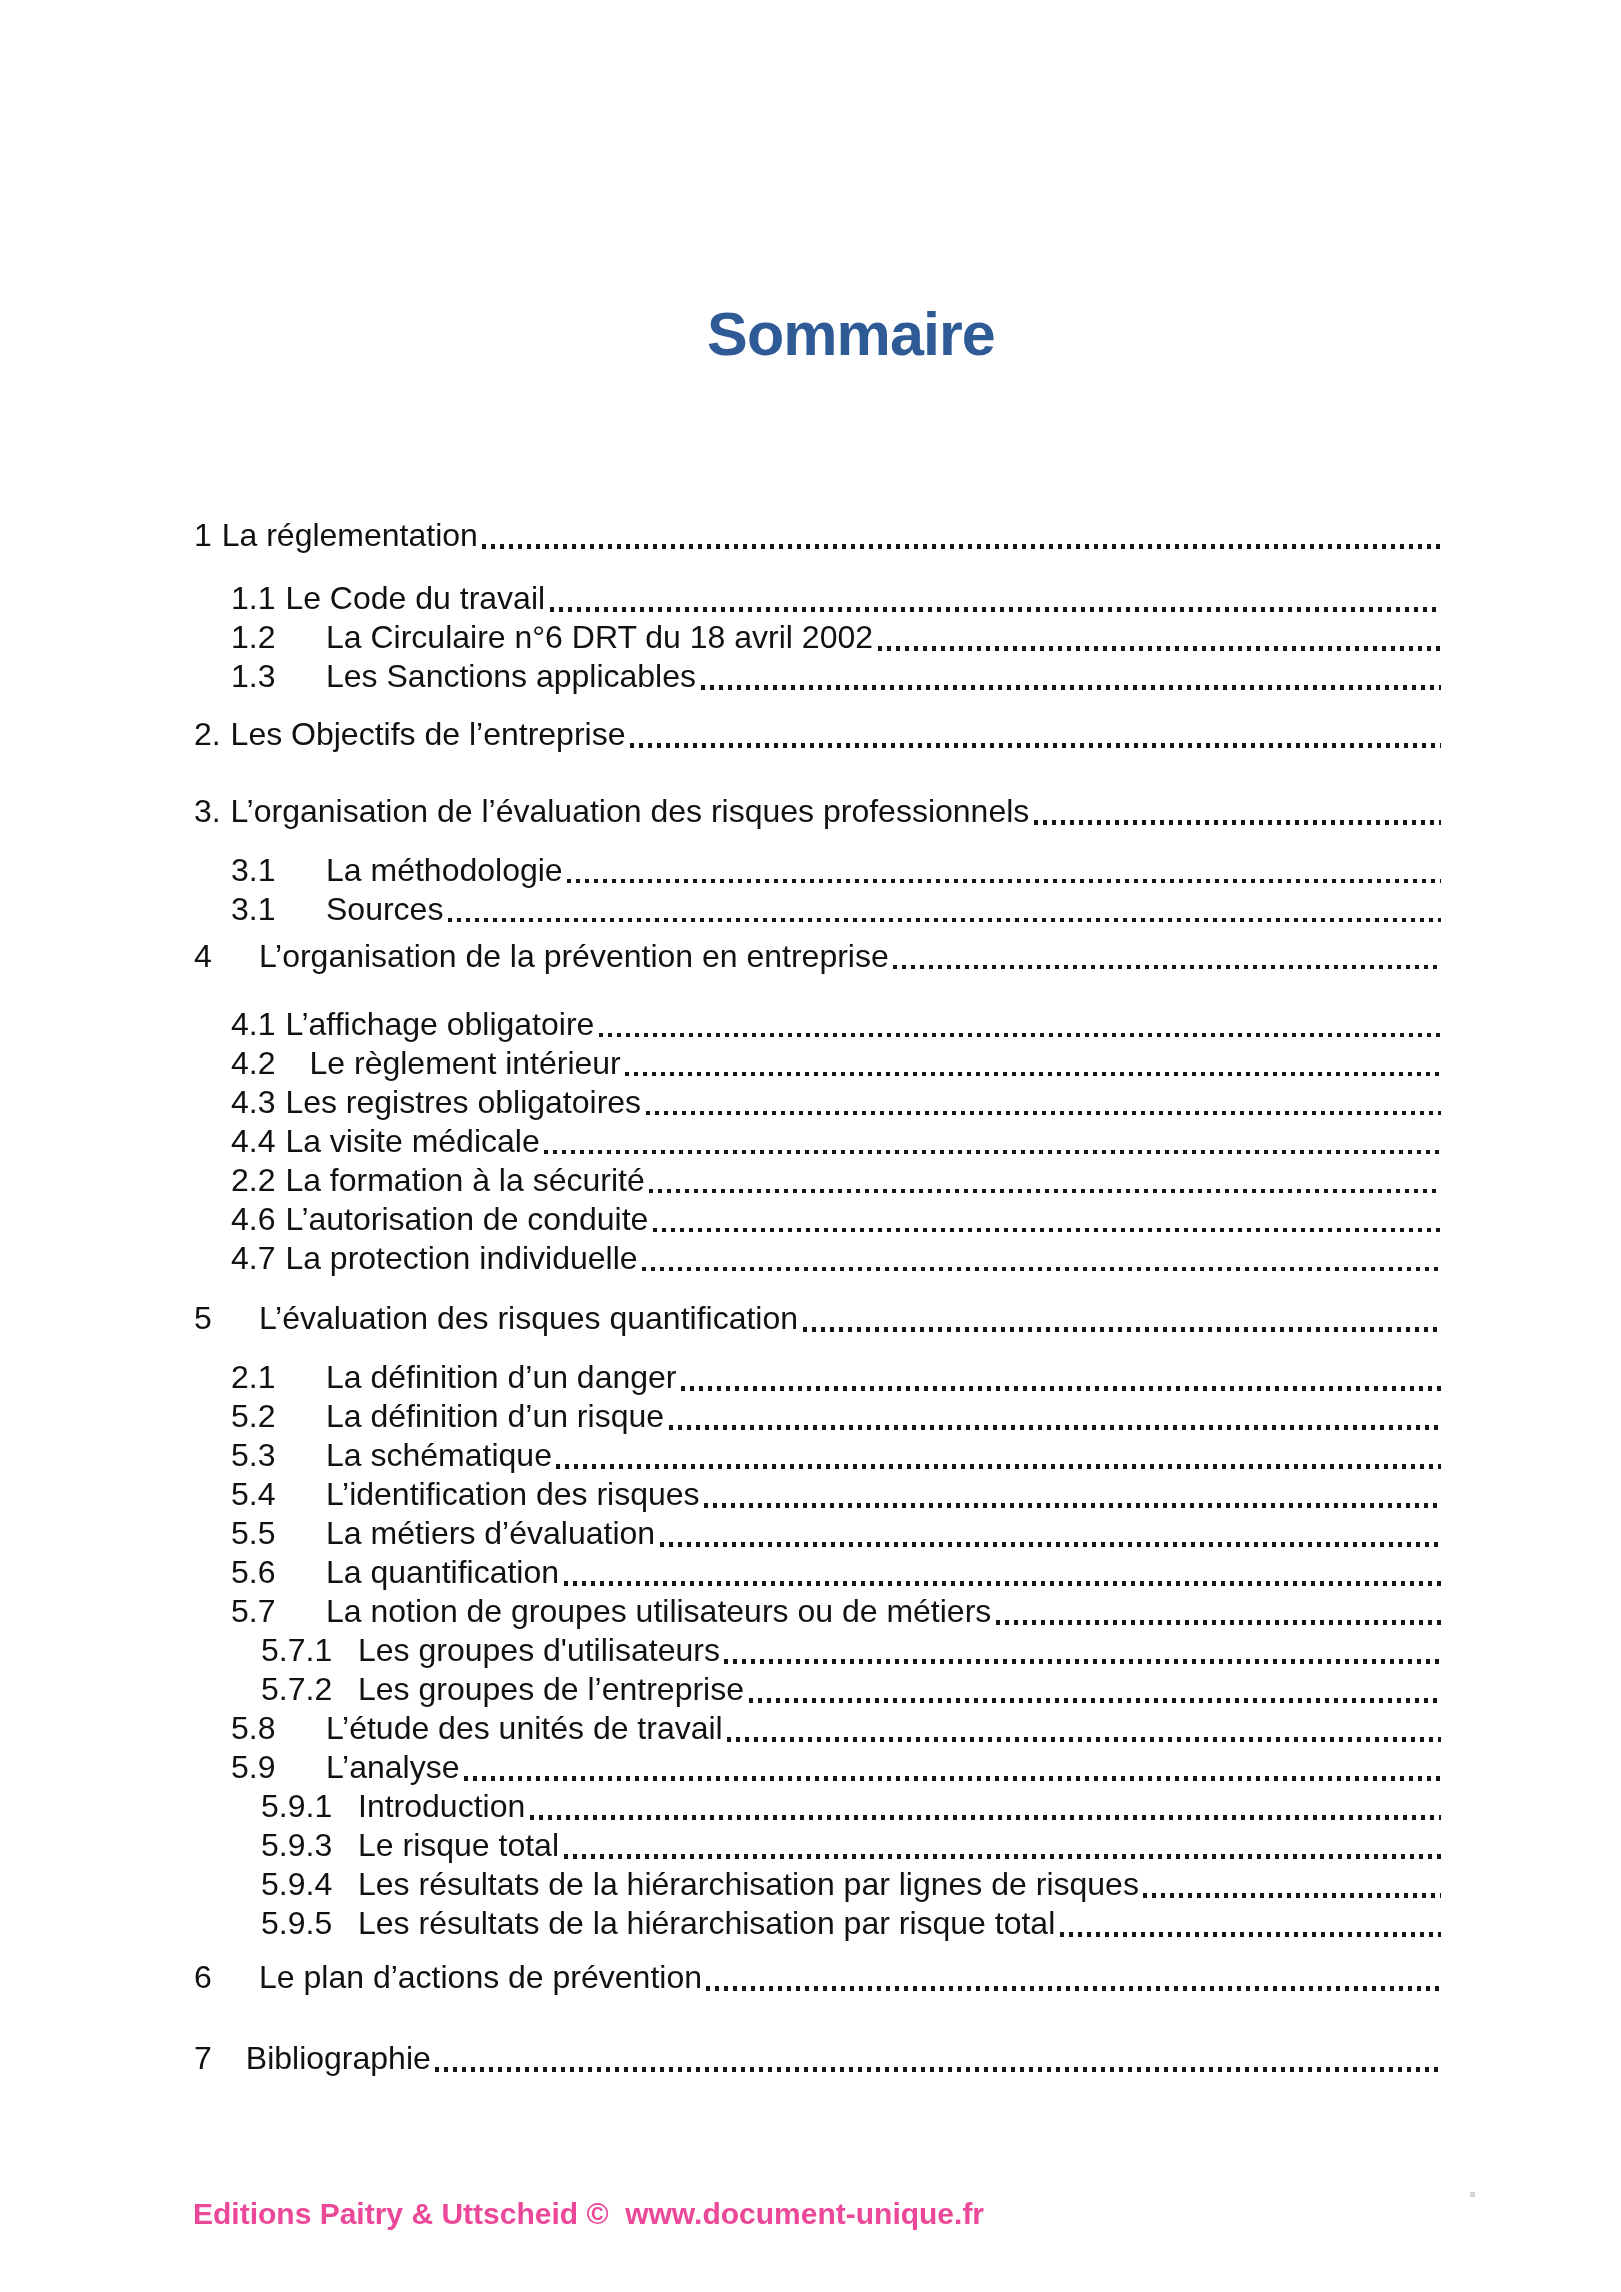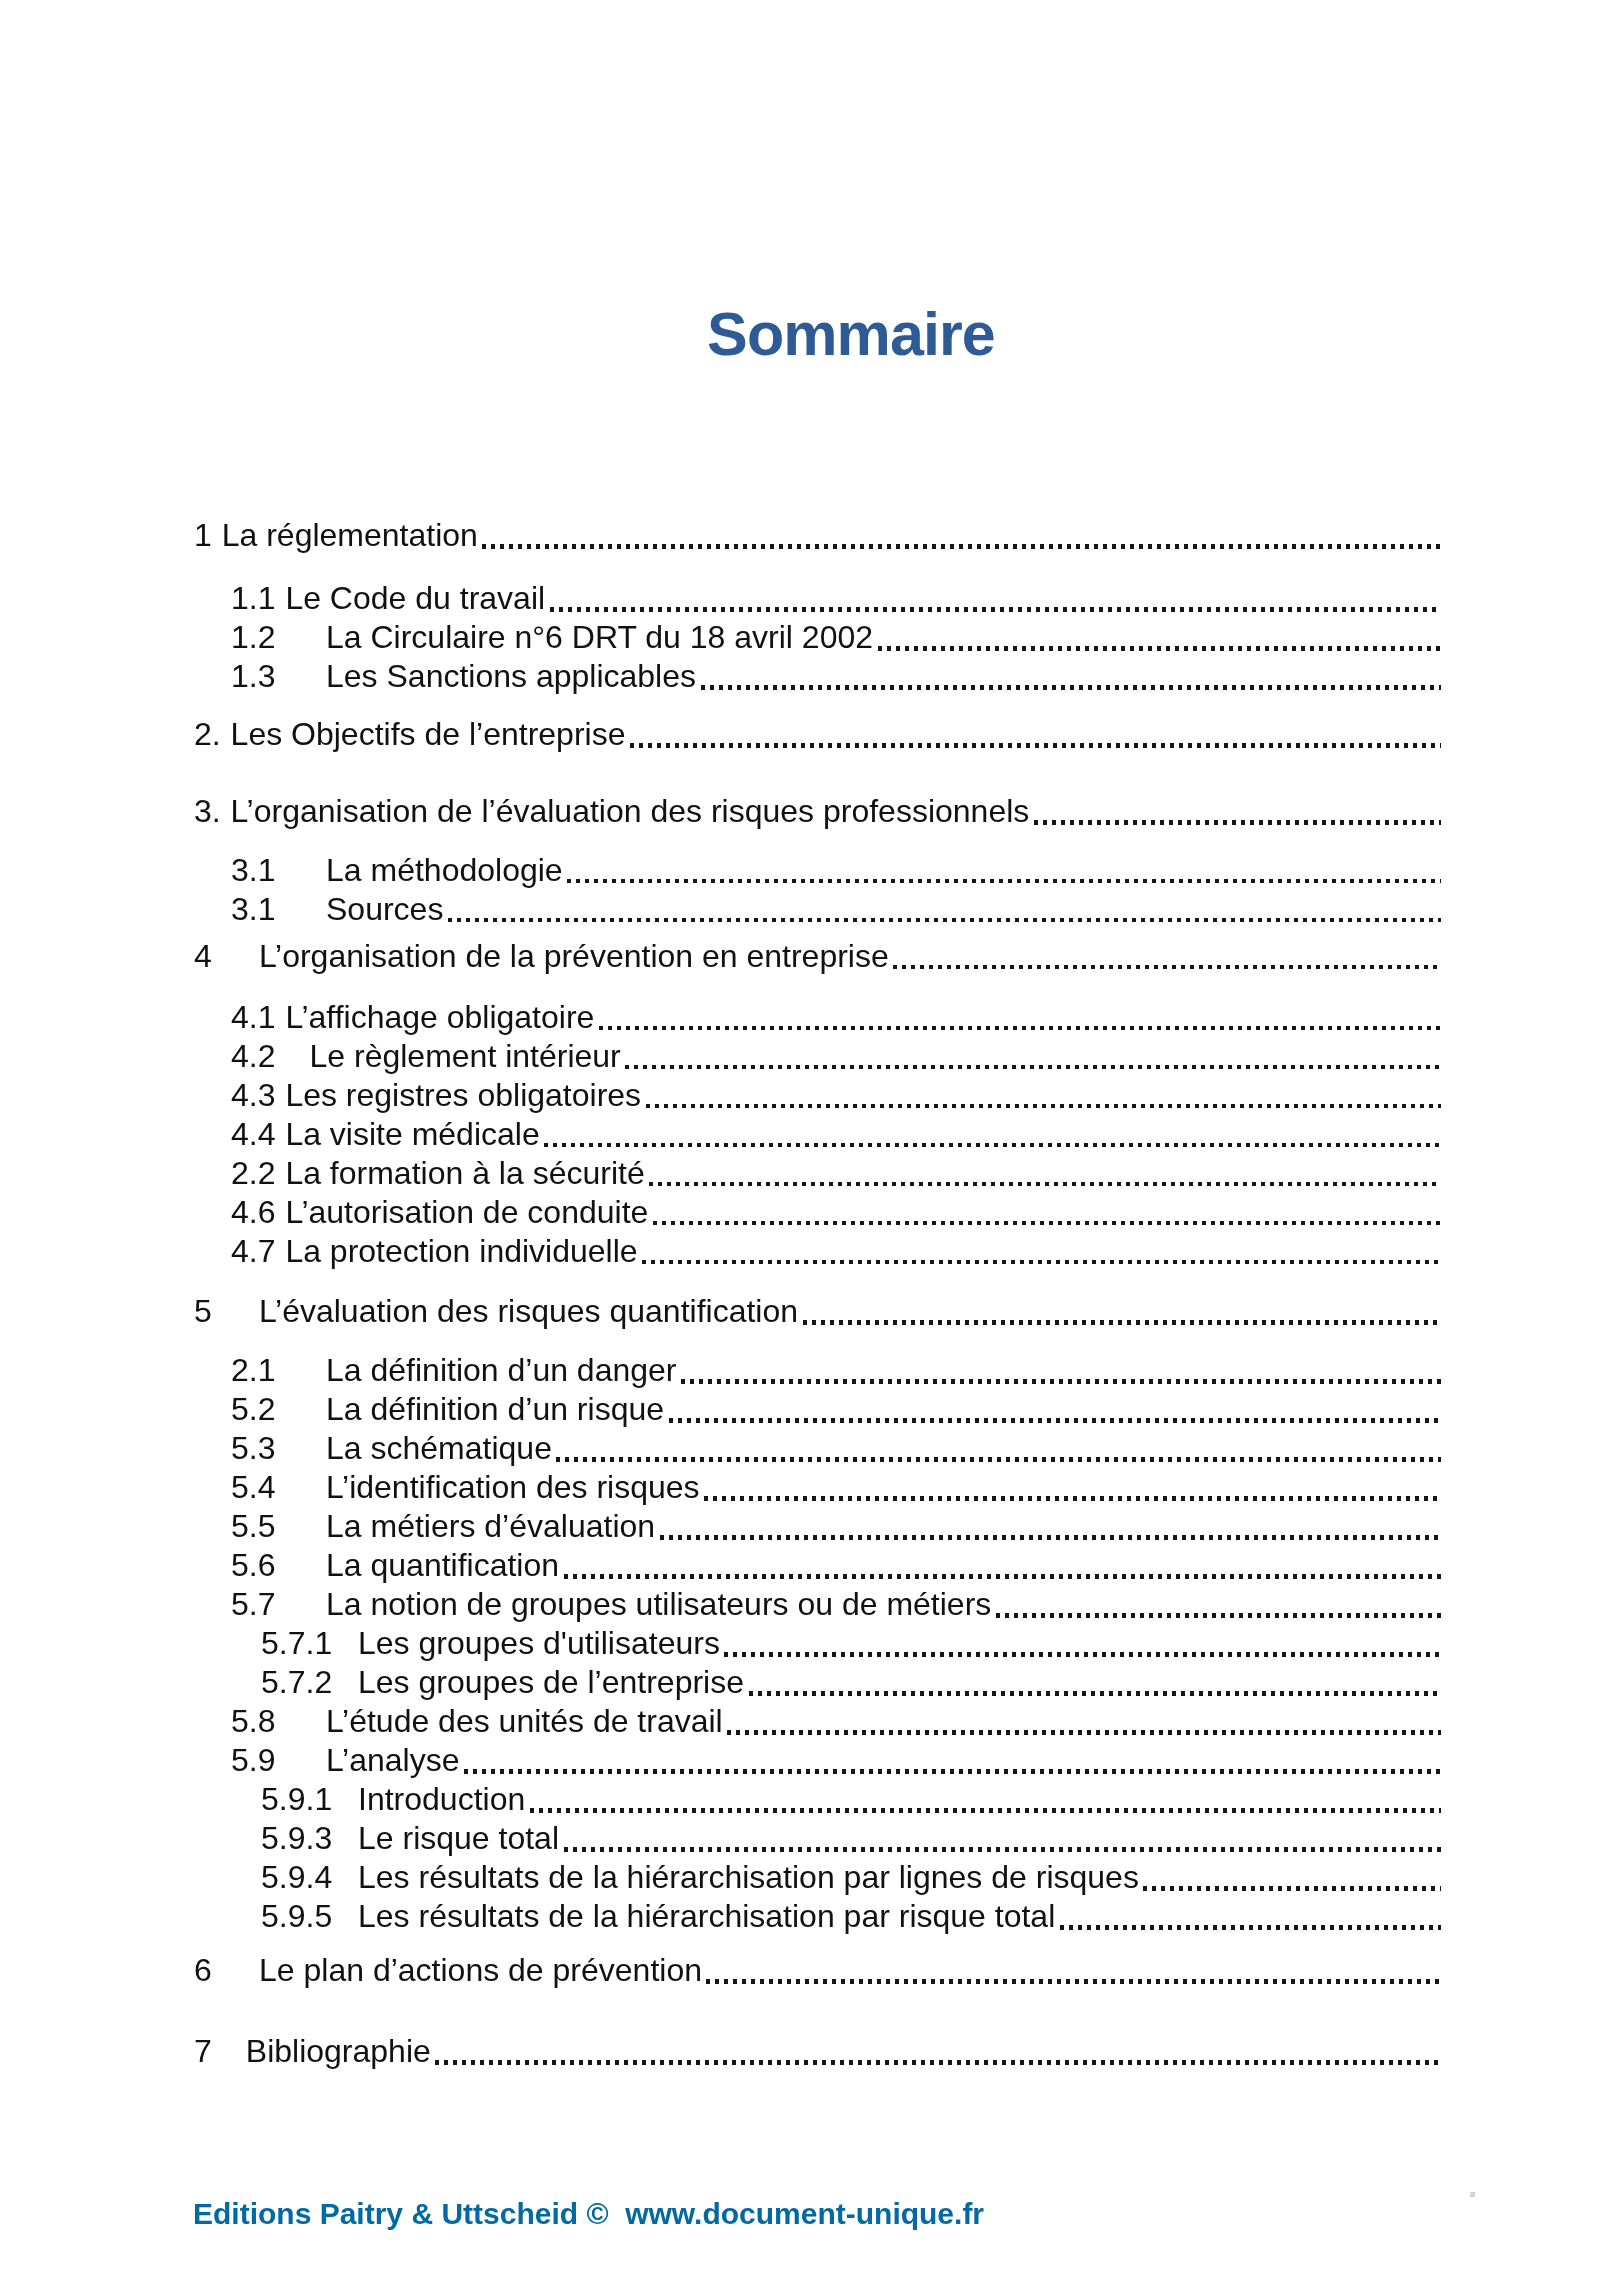--- a/index.html
+++ b/index.html
@@ -52,21 +52,21 @@
     margin:0 0.9px 6.3px 4.5px;
     background-image:repeating-linear-gradient(to right,#161616 0px,#161616 3.6px,transparent 3.6px,transparent 9px);
   }
   .footer{
     position:absolute;
     left:193px;
     top:2196px;
     font-size:30px;
     line-height:36px;
     font-weight:bold;
-    color:#0369a1;
+    color:#ec4899;
     white-space:pre;
   }
   .artifact{
     position:absolute;
     left:1470px;
     top:2192px;
     width:4.5px;height:5.4px;
     background:#b9b9b9;
     opacity:.6;
   }
@@ -125,21 +125,21 @@
     <span class="lbl">Sources</span>
     <span class="leader"></span>
   </div>
 
   <div class="row l1 tab1" style="margin-top:8px">
     <span class="num">4</span>
     <span class="lbl">L’organisation de la prévention en entreprise</span>
     <span class="leader"></span>
   </div>
 
-  <div class="row l2 runin" style="margin-top:22px">
+  <div class="row l2 runin" style="margin-top:29px">
     <span class="num">4.1</span>
     <span class="lbl">L’affichage obligatoire</span>
     <span class="leader"></span>
   </div>
 
   <div class="row l2 runin-wide">
     <span class="num">4.2</span>
     <span class="lbl">Le règlement intérieur</span>
     <span class="leader"></span>
   </div>

